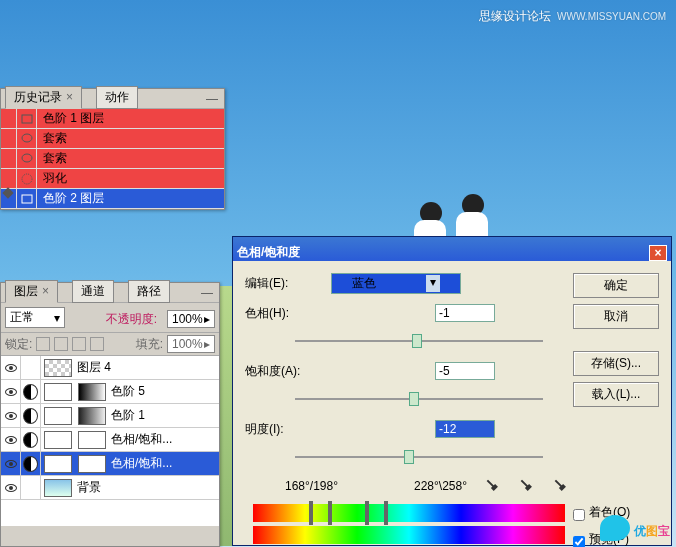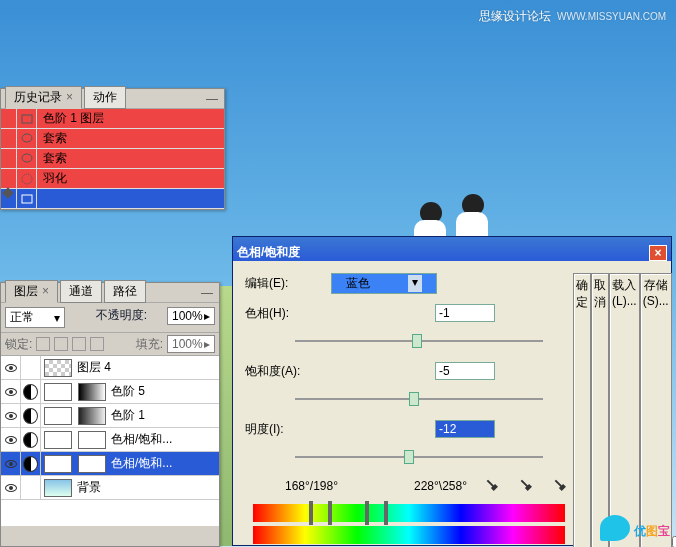--- a/index.html
+++ b/index.html
@@ -1,34 +1,34 @@
 <!DOCTYPE html>
 <html><head>
 <meta charset="utf-8">
 <style>
 *{box-sizing:border-box;margin:0;padding:0;font-family:"Microsoft YaHei",SimSun,sans-serif;font-size:12px}
 body{width:676px;height:547px;background:linear-gradient(to bottom,#3a8fd5,#6bb8e8 50%,#c8e4f5);position:relative;overflow:hidden}
 .watermark{position:absolute;top:8px;right:10px;color:#fff;font-size:13px;text-shadow:0 0 2px rgba(0,0,0,.3)}
 .watermark .url{font-size:10px;margin-left:6px;opacity:.8}
 .panel{position:absolute;background:#d4d0c8;border:1px solid #888;box-shadow:1px 1px 3px rgba(0,0,0,.3)}
 .panel-header{display:flex;align-items:center;height:20px;background:#d4d0c8;border-bottom:1px solid #aaa;padding:0 4px}
-.tab{padding:2px 8px;border:1px solid #888;background:#e8e6e0;margin-right:2px;position:relative;top:-1px}
+.tab{padding:2px 8px;border:1px solid #888;background:#e8e6e0;margin-right:14px;position:relative;top:-1px}
 .tab.active{background:#d4d0c8;border-bottom:1px solid #d4d0c8}
 .tab .x{margin-left:4px;color:#666}
 .min-btn{margin-left:auto;width:16px;text-align:center;color:#555}
 .hist-panel{left:0;top:88px;width:225px}
 .hist-list{background:#ef4444}
 .hist-row{display:flex;align-items:center;height:20px;border-bottom:1px solid #ddd}
 .hist-row.selected{background:#2a5bd7;color:#fff}
 .hist-col1{width:16px;border-right:1px solid #ddd;height:100%}
 .hist-col2{width:20px;border-right:1px solid #ddd;height:100%;display:flex;align-items:center;justify-content:center}
 .hist-text{padding-left:6px;flex:1}
 .marker{width:8px;height:8px;background:#555;transform:rotate(45deg);margin-left:3px}
 .layers-panel{left:0;top:282px;width:220px;height:265px}
-.layer-toolbar{display:flex;align-items:flex-start;padding:4px;gap:20px}
+.layer-toolbar{display:flex;align-items:flex-end;padding:4px;gap:10px}
 .combo{border:1px solid #888;background:#fff;padding:1px 4px;display:inline-flex;align-items:center;min-width:60px}
 .combo .arrow{margin-left:auto}
 .layer-lock-row{display:flex;align-items:center;padding:2px 4px;gap:4px;border-top:1px solid #aaa;border-bottom:1px solid #aaa;color:#666}
 .lock-ico{width:14px;height:14px;border:1px solid #999;display:inline-block}
 .layers-list{background:#fff;height:170px;overflow:hidden}
 .layer-row{display:flex;align-items:center;height:24px;border-bottom:1px solid #ccc}
 .layer-row.selected{background:#2a5bd7;color:#fff}
 .eye{width:20px;height:100%;border-right:1px solid #ccc;display:flex;align-items:center;justify-content:center}
 .eye-ico{width:12px;height:8px;border:1px solid #333;border-radius:50%;position:relative}
 .eye-ico::after{content:"";width:4px;height:4px;background:#333;border-radius:50%;position:absolute;top:1px;left:3px}
@@ -39,25 +39,25 @@
 .thumb.grad2{background:linear-gradient(to right,#222,#eee)}
 .thumb.white{background:#fff}
 .thumb.sky{background:linear-gradient(to bottom,#89c4e8,#dfe)}
 .layer-name{padding-left:2px}
 .adj-ico{width:16px;height:16px;border-radius:50%;border:1px solid #333;margin:0 2px;background:linear-gradient(90deg,#000 50%,#fff 50%)}
 .dialog{position:absolute;left:232px;top:236px;width:440px;height:310px;background:#ece9d8;border:1px solid #0a246a}
 .title-bar{height:24px;background:linear-gradient(to bottom,#3b77d3,#2a5bd7);display:flex;align-items:flex-end;padding:0 4px;color:#fff;font-weight:bold}
 .close-x{width:18px;height:16px;background:#e05030;color:#fff;text-align:center;line-height:14px;margin-left:auto;border:1px solid #fff;font-weight:bold}
 .dlg-body{padding:12px;display:flex}
 .dlg-main{flex:1}
-.dlg-side{width:86px;display:flex;flex-direction:row;}
+.dlg-side{width:86px;display:flex;flex-direction:column;gap:6px}
 .btn{border:1px solid #888;background:#ece9d8;padding:3px 2px;text-align:center;box-shadow:inset 1px 1px #fff}
 .field-row{display:flex;align-items:center;margin-bottom:10px}
 .field-lbl{width:86px;text-align:left;padding-right:8px}
-.sel{border:1px solid #7a9;background:#3b82f6;padding:1px 14px;width:106px;display:flex}
+.sel{border:1px solid #7a9;background:#1d4ed8;padding:1px 20px;width:130px;display:flex}
 .sel .arrow{margin-left:auto;background:#cde;width:14px;text-align:center}
 .num-input{border:1px solid #7a9;background:#fff;width:60px;padding:1px 3px;text-align:left}
 .num-input.sel-v{background:#2a5bd7;color:#fff}
 .slider{position:relative;height:18px;margin-left:50px;margin-right:30px;margin-bottom:12px}
 .slider-track{position:absolute;top:8px;left:0;right:0;height:2px;background:#999}
 .slider-thumb{position:absolute;top:2px;width:10px;height:14px;background:#cde8cc;border:1px solid #5a8;transform:translateX(-50%)}
 .degrees{display:flex;align-items:center;margin-top:9px;gap:18px;padding-left:40px}
 .dropper{width:16px;height:16px;display:inline-block;transform:rotate(-45deg)}
 .dropper::before{content:"";display:block;width:2px;height:10px;background:#333;margin-left:7px}
 .dropper::after{content:"";display:block;width:6px;height:4px;background:#333;margin-left:5px;margin-top:-2px}
@@ -136,37 +136,38 @@
       </div>
     <div class="hist-row selected">
         <div class="hist-col1">
           <div class="marker"></div>
         </div>
         <div class="hist-col2">
           <svg class="svg-ico">
             <rect x="2" y="3" width="10" height="8" fill="none" stroke="#fff"></rect>
           </svg>
         </div>
+        <span class="hist-text">色阶 2 图层</span>
       </div>
   </div>
 </div>
 
 <div class="panel layers-panel">
   <div class="panel-header">
     <span class="tab active"><span>图层</span><span class="x">×</span></span>
     <span class="tab">通道</span>
     <span class="tab">路径</span>
     <span class="min-btn">—</span>
   </div>
   <div class="layer-toolbar">
     <span class="combo">
         <span>正常</span>
         <span class="arrow">▾</span>
       </span>
-    <span style="margin-left:auto;color:#0f172a">不透明度:</span>
+    <span style="margin-left:auto;color:#be185d">不透明度:</span>
     <span class="combo" style="min-width:48px">
         <span>100%</span>
         <span class="arrow">▸</span>
       </span>
   </div>
   <div class="layer-lock-row">
     <span>锁定:</span>
     <span class="lock-ico"></span>
     <span class="lock-ico"></span>
     <span class="lock-ico"></span>
@@ -295,22 +296,22 @@
           <div class="bar" style="left:24%"></div>
           <div class="bar" style="left:36%"></div>
           <div class="bar" style="left:42%"></div>
         </div>
       <div class="spectrum second"></div>
     </div>
     <div class="dlg-side">
       <div class="btn">确定</div>
       <div class="btn">取消</div>
       <div style="height:10px"></div>
+      <div class="btn">存储(S)...</div>
       <div class="btn">载入(L)...</div>
-      <div class="btn">存储(S)...</div>
       <div style="flex:1"></div>
       <label class="chk">
           <input type="checkbox" style="">
           <span>着色(O)</span>
         </label>
       <label class="chk">
           <input type="checkbox" checked="" style="">
           <span>预览(P)</span>
         </label>
     </div>

